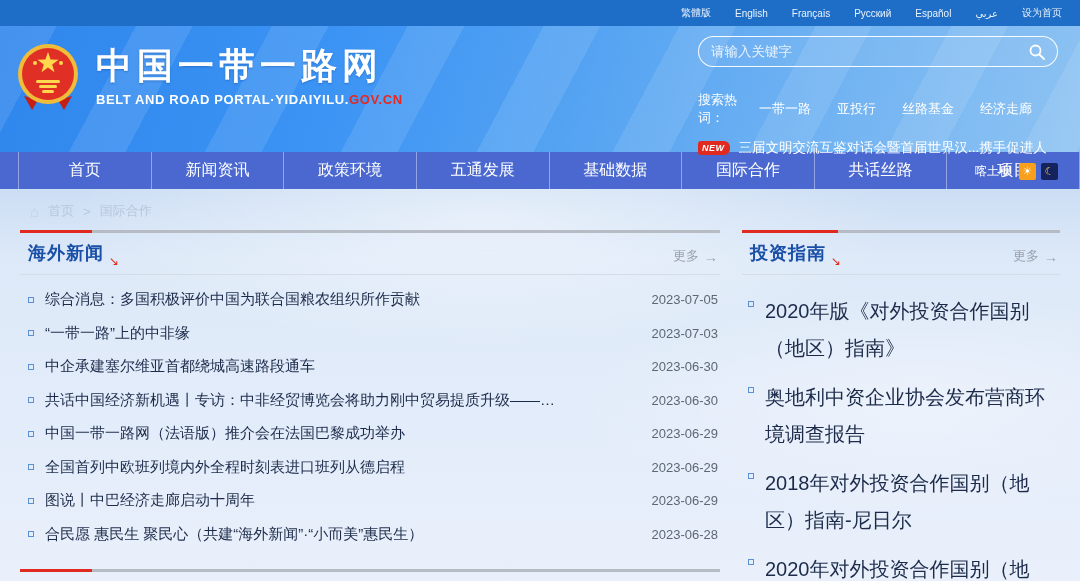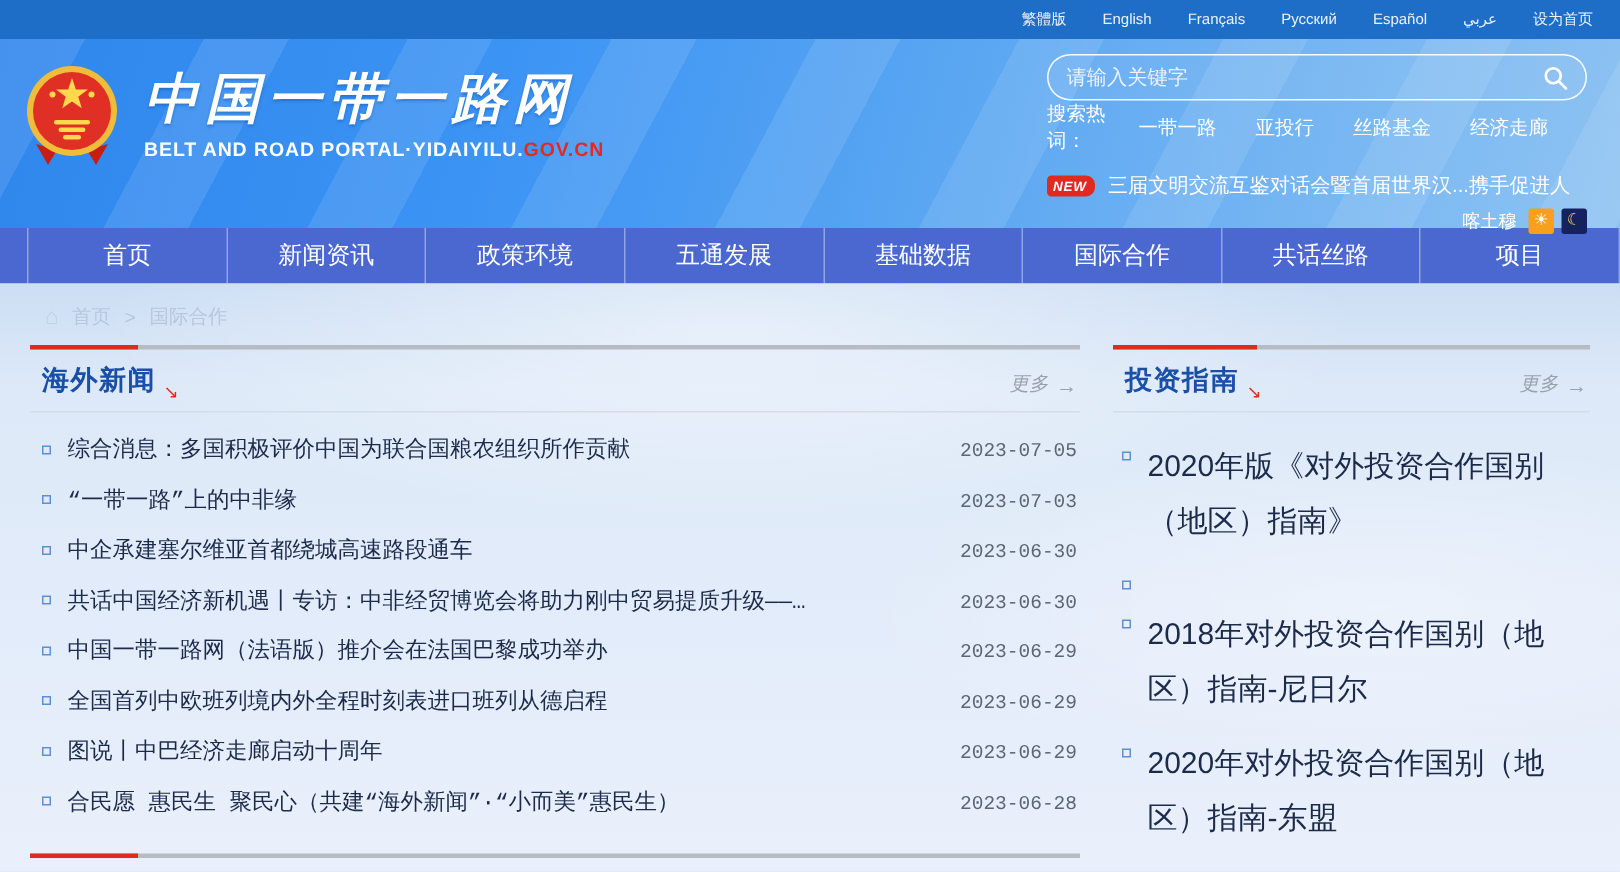--- a/index.html
+++ b/index.html
@@ -12,30 +12,30 @@
 
   
   .header { position:relative; height:126px;
     background:linear-gradient(105deg,#2f86ec 0%,#3b93f4 30%,#56a4f2 55%,#8ec3f2 100%); }
   .header::after { content:""; position:absolute; inset:0;
     background:repeating-linear-gradient(118deg, rgba(255,255,255,.10) 0 50px, rgba(255,255,255,0) 50px 120px);
     pointer-events:none; }
   .brand { position:absolute; left:16px; top:14px; display:flex; align-items:center; z-index:2; }
   .emblem { width:64px; height:72px; }
   .brand-text { margin-left:16px; }
-  .site-title { color:#fff; font-size:36px; font-weight:bold; letter-spacing:5px; line-height:1.15; text-shadow:0 1px 2px rgba(0,60,140,.35);font-style:italic; }
+  .site-title { color:#fff; font-size:36px; font-weight:bold; letter-spacing:5px; line-height:1.15; text-shadow:0 1px 2px rgba(0,60,140,.35); }
   .site-sub { color:#fff; font-size:13px; font-weight:bold; letter-spacing:.6px; margin-top:6px; }
   .site-sub .red { color:#e8281e; }
 
   .header-right { position:absolute; right:22px; top:10px; width:360px; z-index:2; }
   .searchbox { display:flex; align-items:center; height:31px; border:1px solid rgba(255,255,255,.95); border-radius:16px; padding:0 12px; background:rgba(255,255,255,.06);justify-content:space-between; }
   .searchbox input { flex:1; background:transparent; border:none; outline:none; color:#fff; font-size:13.5px; font-family:inherit; }
   .searchbox input::placeholder { color:#f0f6ff; opacity:.95; }
   .mag { width:16px; height:16px; flex:0 0 auto; }
-  .hotwords { display:flex; align-items:center; margin-top:0; color:#fff; font-size:13px; }
+  .hotwords { display:flex; align-items:center; margin-top:24px; color:#fff; font-size:13px; }
   .hotwords .lbl { margin-right:14px; }
   .hotwords span.word { margin-right:26px; cursor:pointer; white-space:nowrap; }
   .ticker { display:flex; align-items:center; margin-top:12px; }
   .new-badge { background:#e02a1f; color:#fff; font-size:9px; font-weight:bold; font-style:italic; padding:2px 5px 2px 4px; border-radius:3px 6px 6px 3px; letter-spacing:.5px; margin-right:9px; flex:0 0 auto;text-align:center; }
   .ticker-text { color:#fff; font-size:13.5px; white-space:nowrap; overflow:hidden; text-overflow:ellipsis; }
   .weatherline { display:flex; align-items:center; justify-content:flex-end; margin-top:6px; gap:5px; }
   .weather-city { color:#fff; font-size:12px; margin-right:3px; }
   .wicon { width:17px; height:17px; border-radius:2px; display:flex; align-items:center; justify-content:center; font-size:11px; line-height:1; }
   .wicon.sun { background:#f8a01c; color:#fff; }
   .wicon.moon { background:#14225e; color:#ffd84d; }
@@ -59,24 +59,24 @@
   .cols { position:relative; display:flex; gap:22px; z-index:1; }
   .col-left { flex:1; min-width:0; }
   .col-right { width:318px; flex:0 0 auto; }
 
   .panel-head { position:relative; padding:11px 2px 9px 8px; border-bottom:1px solid #d6dce6; display:flex; align-items:flex-end; }
   .panel-head::before { content:""; position:absolute; top:0; left:0; right:0; height:3px; background:#b7bcc4; }
   .panel-head::after { content:""; position:absolute; top:0; left:0; width:72px; height:3px; background:#e02a1f; }
   .col-right .panel-head::after { width:96px; }
   .panel-title { color:#1a4fa8; font-size:18px; font-weight:bold; letter-spacing:1px; }
   .red-arr { color:#e02a1f; font-size:12px; margin-left:5px; transform:translateY(3px); display:inline-block; }
-  .more { margin-left:auto; color:#9aa1ab; font-size:13px; cursor:pointer; display:flex; align-items:flex-end; gap:5px;font-style:italic; }
+  .more { margin-left:auto; color:#9aa1ab; font-size:13px; cursor:pointer; display:flex; align-items:flex-end; gap:5px; }
   .more .arr { font-size:14px; }
 
-  ul.newslist { list-style:none; padding:8px 2px 0 8px;font-family:Liberation Mono, monospace; }
+  ul.newslist { list-style:none; padding:8px 2px 0 8px; }
   ul.newslist li { display:flex; align-items:baseline; padding:7px 0 7.5px 0; cursor:pointer; }
   .bullet { width:6px; height:6px; border:1px solid #5b8fd6; flex:0 0 auto; align-self:center; margin-right:11px; }
   .news-title { color:#1c2b4a; font-size:15px; white-space:nowrap; overflow:hidden; text-overflow:ellipsis; flex:1; padding-right:16px; }
   .news-date { color:#5d6774; font-size:13px; flex:0 0 auto; }
 
   ul.guidelist { list-style:none; padding:12px 0 0 6px; }
   ul.guidelist li { display:flex; padding:6px 0; cursor:pointer; }
   ul.guidelist .bullet { margin-top:8px; align-self:flex-start; }
   .guide-title { color:#1c2b4a; font-size:20px; line-height:1.85; }
 
@@ -233,20 +233,21 @@
             <span class="arr">→</span>
           </span>
         </div>
         <ul class="guidelist">
           <li>
             <span class="bullet"></span>
             <span class="guide-title">2020年版《对外投资合作国别（地区）指南》</span>
           </li>
           <li>
             <span class="bullet"></span>
+            <span class="guide-title">奥地利中资企业协会发布营商环境调查报告</span>
           </li>
           <li>
             <span class="bullet"></span>
             <span class="guide-title">2018年对外投资合作国别（地区）指南-尼日尔</span>
           </li>
           <li>
             <span class="bullet"></span>
             <span class="guide-title">2020年对外投资合作国别（地区）指南-东盟</span>
           </li>
         </ul>

